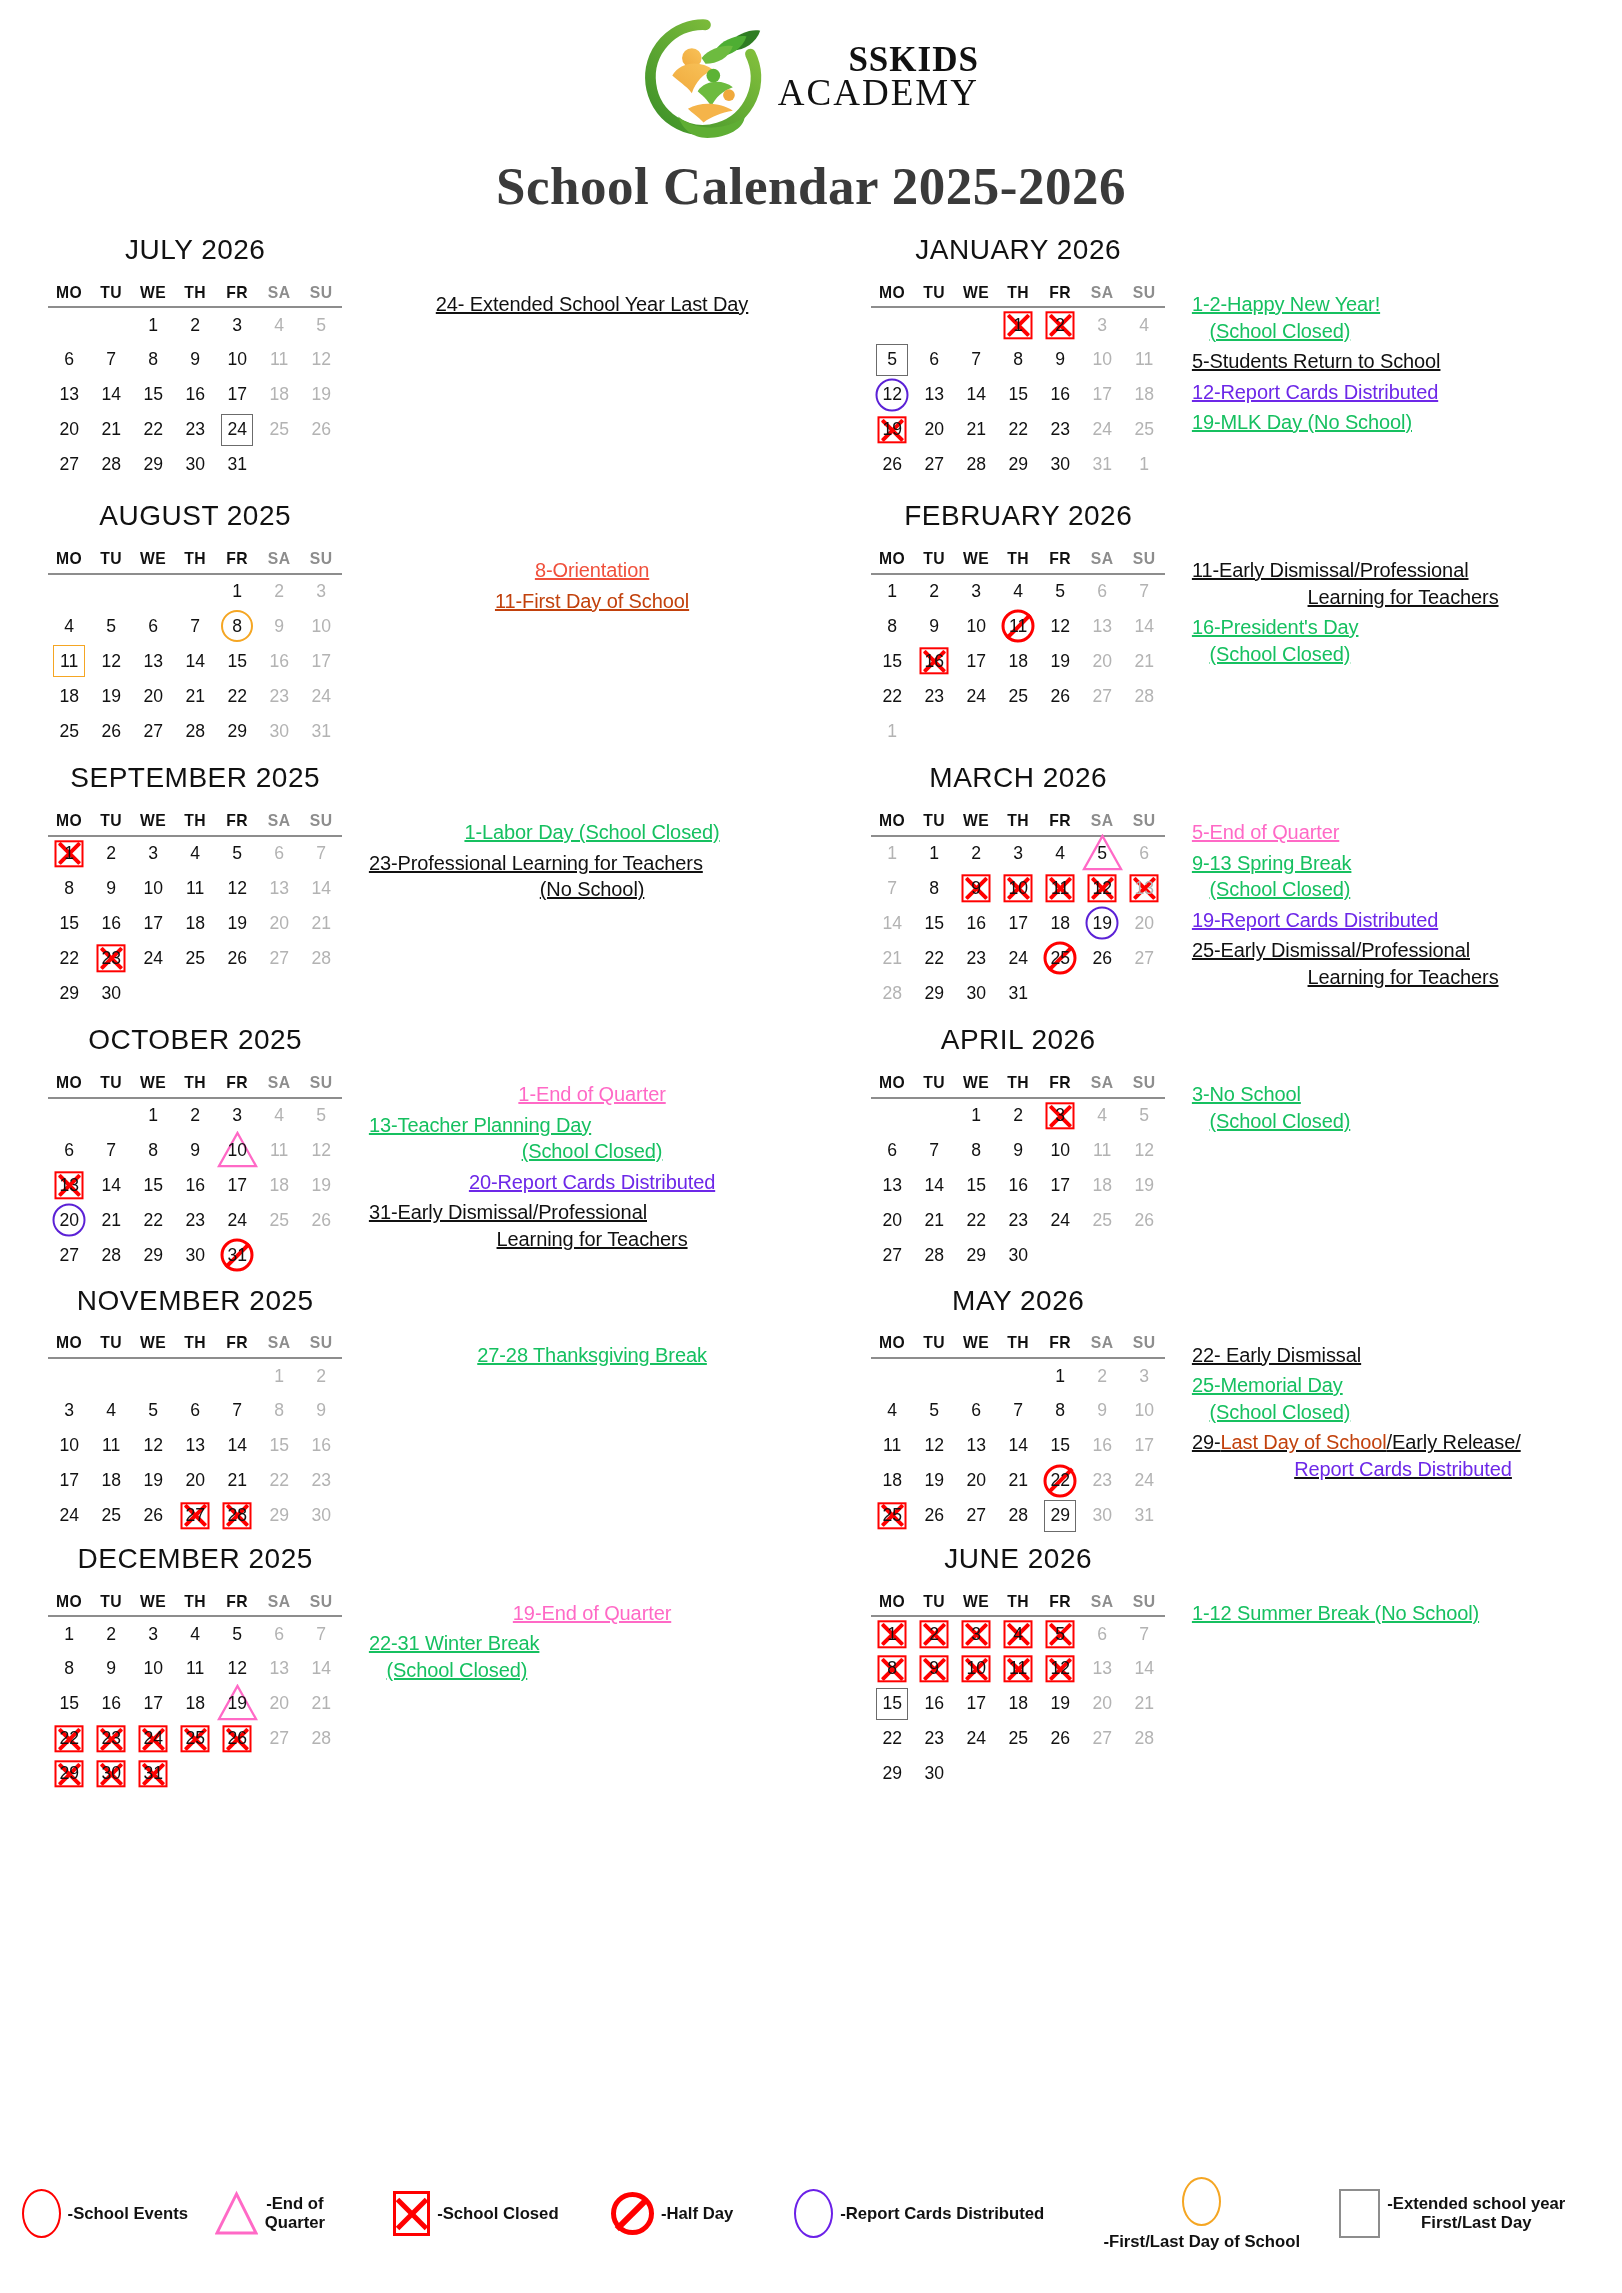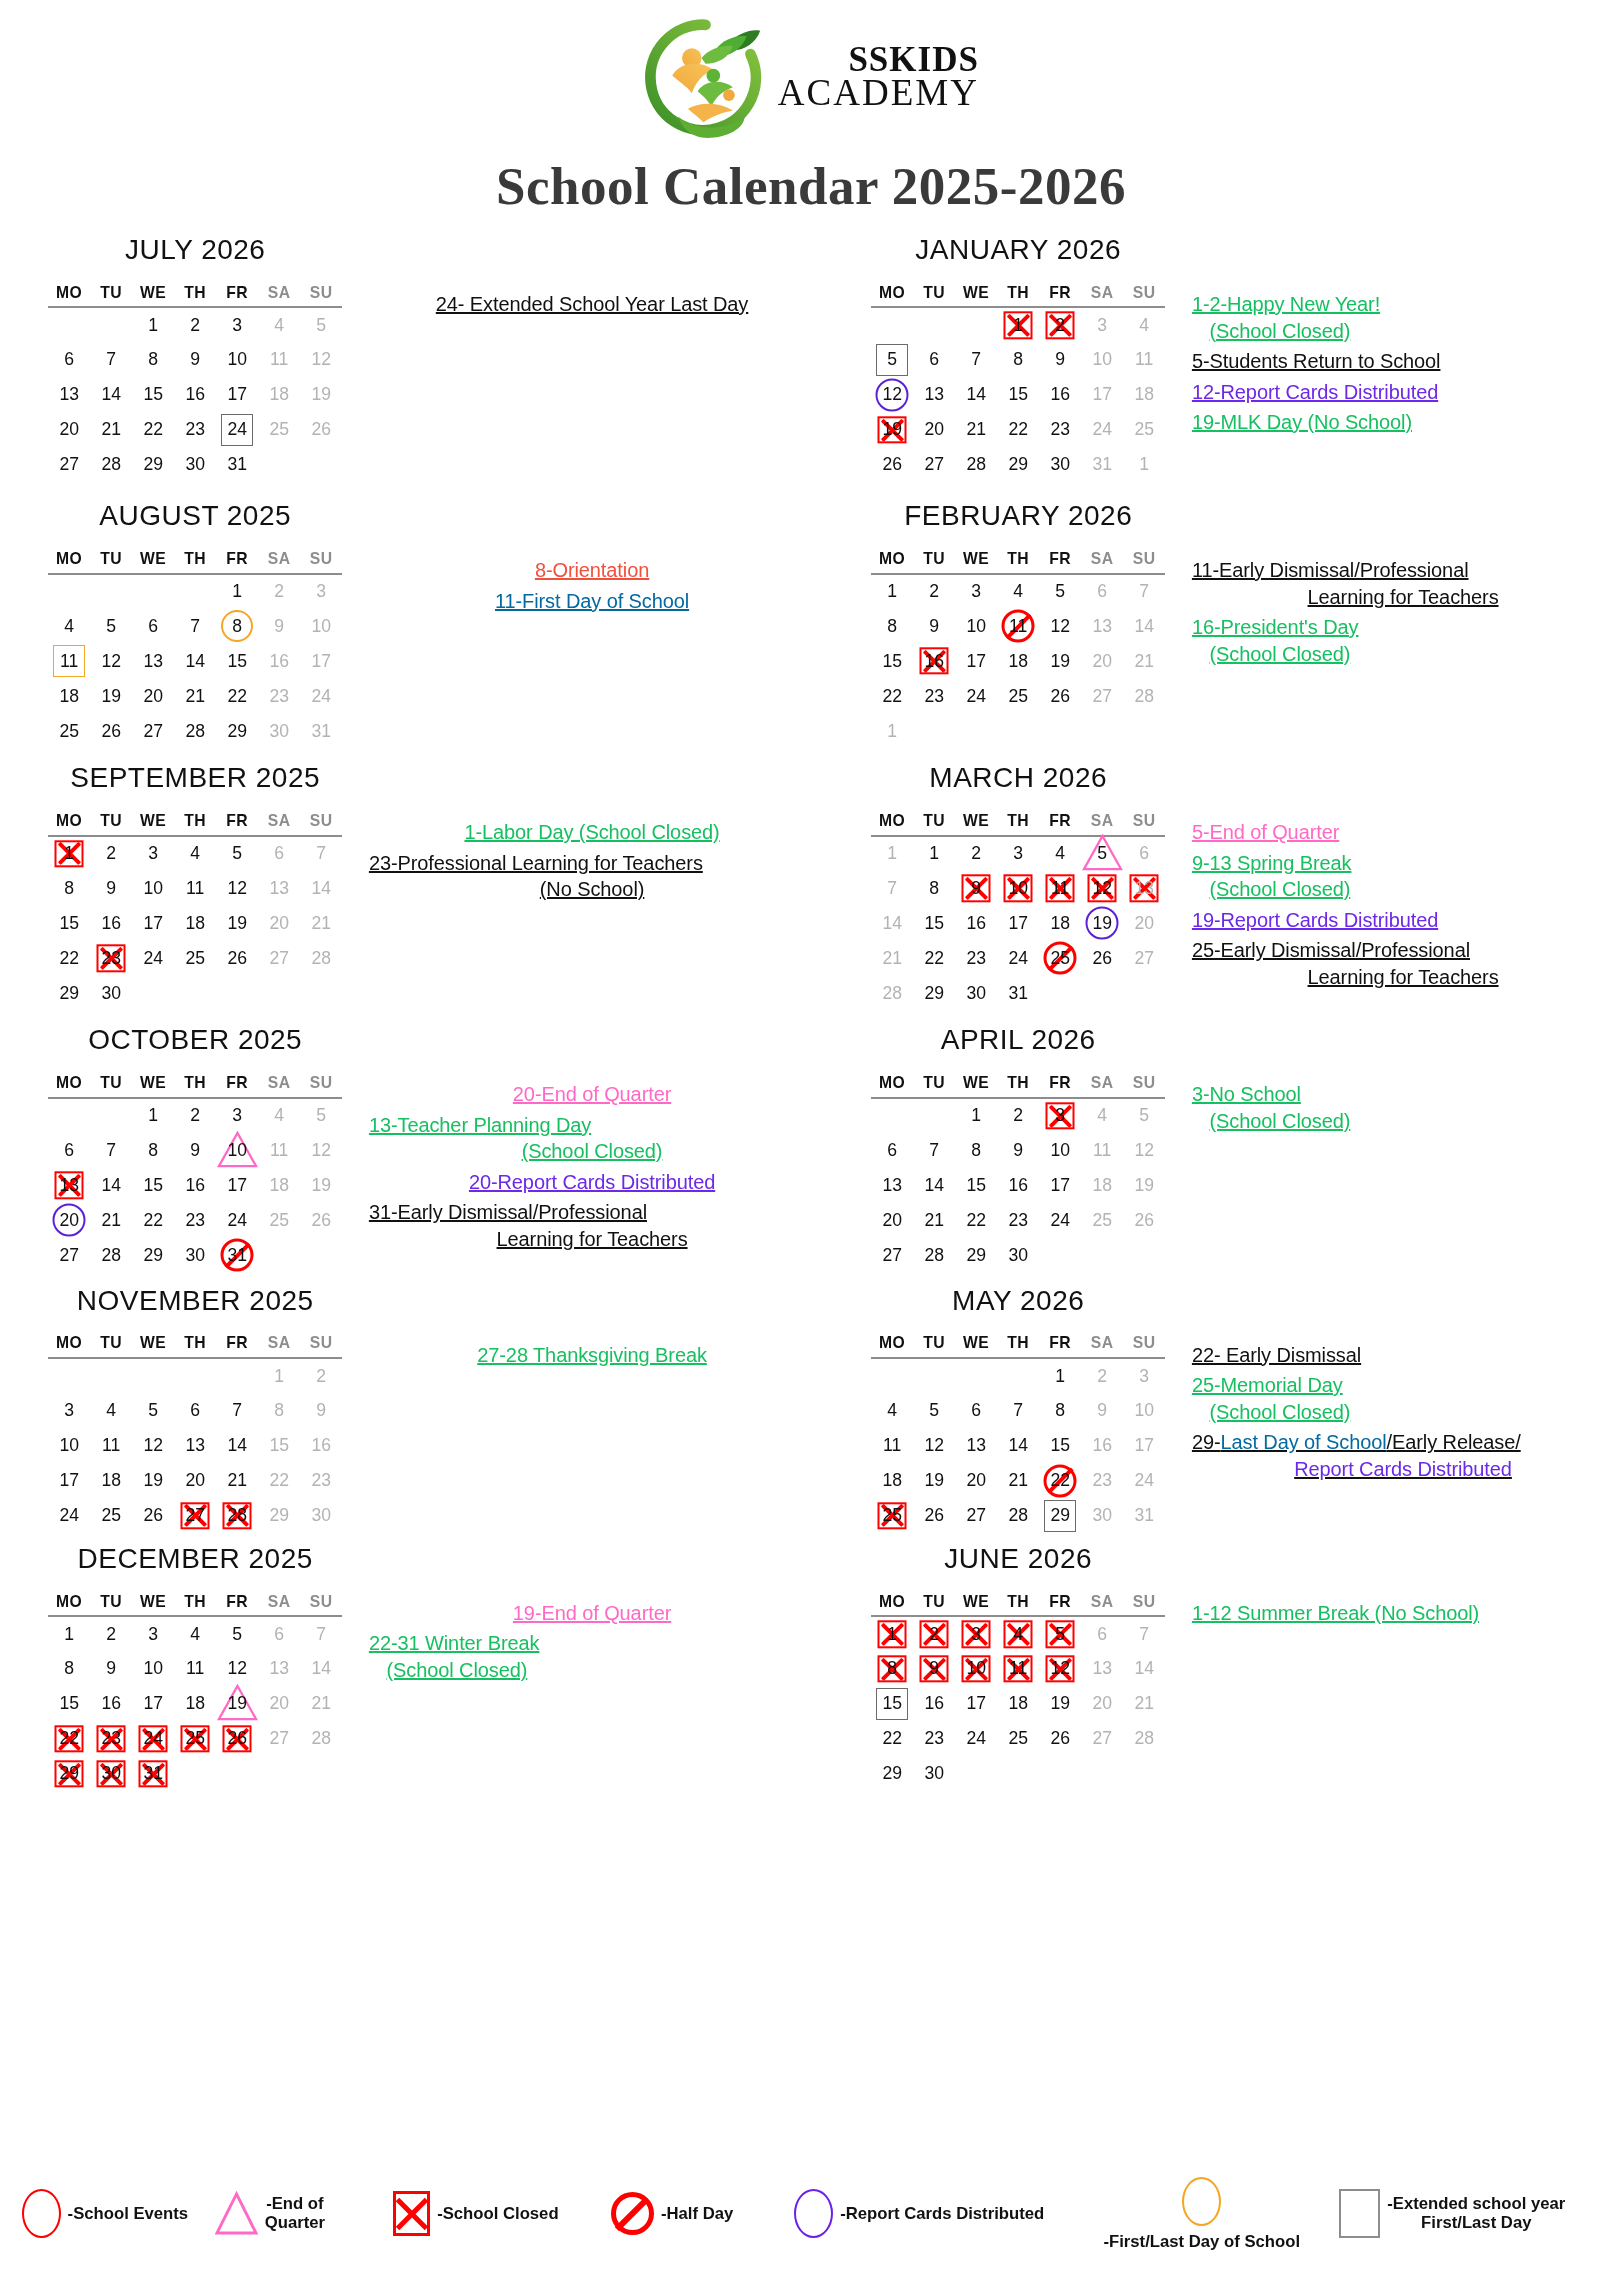--- a/index.html
+++ b/index.html
@@ -102,21 +102,21 @@
   
   .note {
     font-size: 20px; line-height: 1.33; margin-bottom: 3.9px;
     font-weight: 500; letter-spacing: -0.1px; text-decoration: underline;
   }
   .note.center { text-align: center; }
   .c-green  { color: #16c060; }
   .c-black  { color: #111111; }
   .c-purple { color: #6d28e8; }
   .c-pink   { color: #ff69c6; }
-  .c-orange { color: #0369a1; }
+  .c-orange { color: #c2410c; }
   .c-red    { color: #f0503c; }
   .note .sub { display: block; padding-left: 17.6px; }
   .note .sub2 { display: block; text-align: center; }
 
   
   .legend {
     position: absolute; left: 0; bottom: 43px; width: 1622px;
     display: flex; align-items: center; padding: 0 21.6px;
     font-family: "Liberation Sans", sans-serif;
   }
@@ -1125,21 +1125,21 @@
                     <span class="mk mk-halfday"></span>
                     <span class="num">31</span>
                   </span></td>
                 <td></td>
                 <td></td>
               </tr>
             </tbody>
           </table>
         </div>
         <div class="notes-block">
-          <div class="note c-pink center"><span>20-End of Quarter</span></div>
+          <div class="note c-pink center"><span>1-End of Quarter</span></div>
           <div class="note c-green"><span>13-Teacher Planning Day</span><span class="sub2">(School Closed)</span></div>
           <div class="note c-purple center"><span>20-Report Cards Distributed</span></div>
           <div class="note c-black"><span>31-Early Dismissal/Professional</span><span class="sub2">Learning for Teachers</span></div>
         </div>
       </div>
       <div class="col-right">
         <div class="month-block">
           <div class="month-name">APRIL 2026</div>
           <table class="cal">
             <thead>

